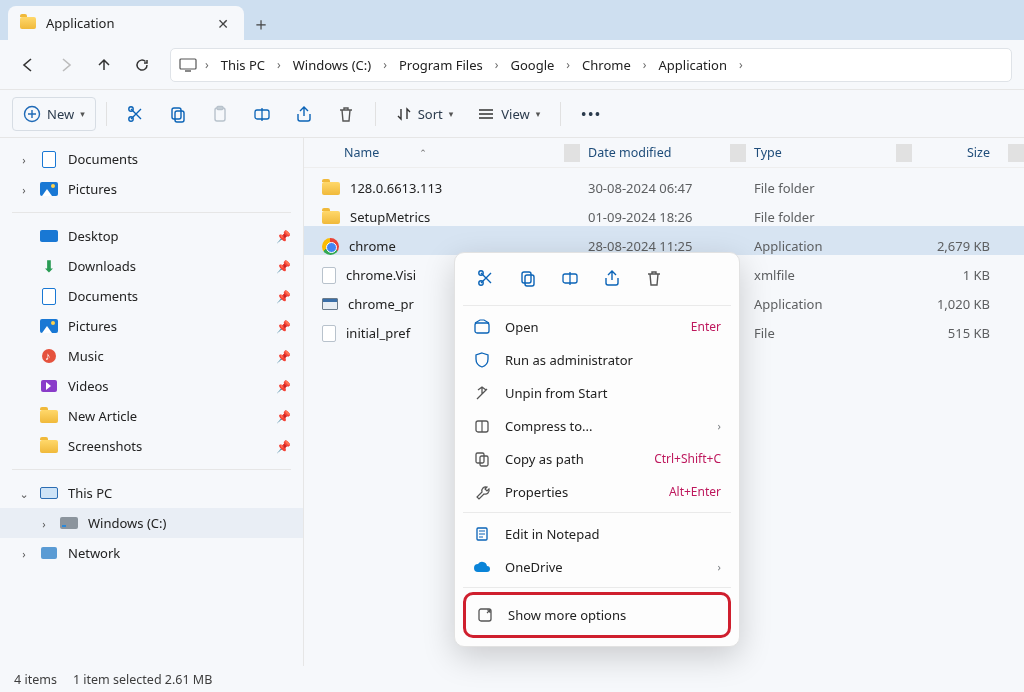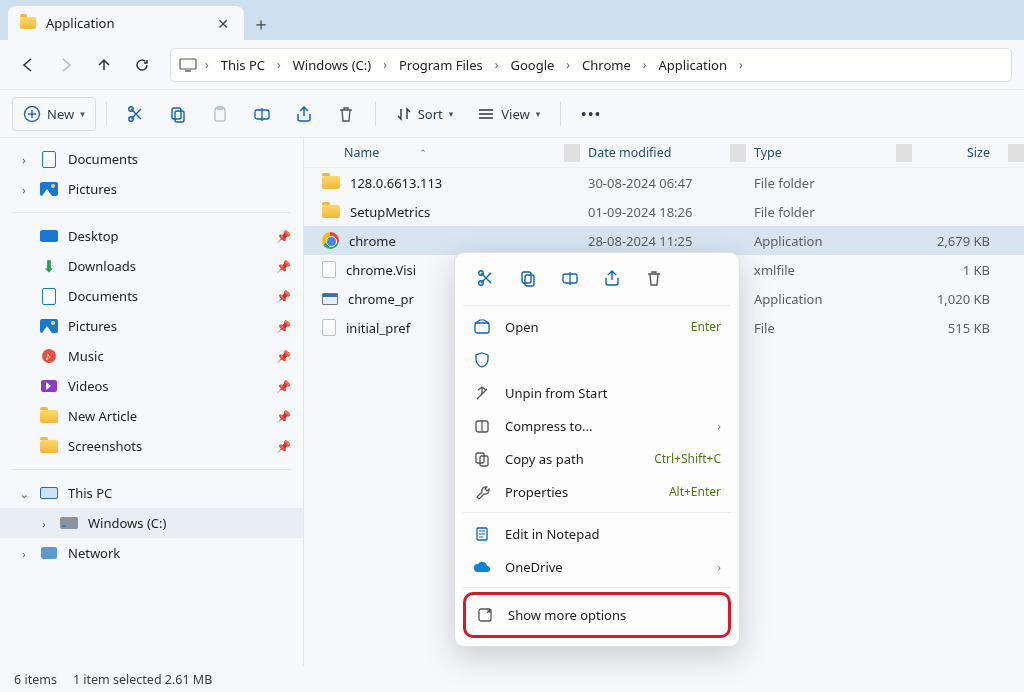--- a/index.html
+++ b/index.html
@@ -64,42 +64,42 @@
   .files { flex:1; display:flex; flex-direction:column; }
   .fhdr { height:30px; display:flex; align-items:center; border-bottom:1px solid #eee; color:#1f4d7a; font-size:12.5px; }
   .fhdr > div { padding:0 8px; }
   .col-name { width:260px; padding-left:40px !important; display:flex; align-items:center; gap:40px;}
   .col-date { width:150px; }
   .col-type { width:150px; }
   .col-size { width:96px; text-align:right; padding-right:18px !important; }
   .col-sep { width:1px; height:18px; background:#e1e1e1; }
   .sort-ind { font-size:9px; color:#6b6b6b; }
 
-  .frow { height:29px; display:flex; align-items:center; font-size:13px; }
+  .frow { height:29px; display:flex; align-items:flex-end; font-size:13px; }
   .frow.selected { background:#d7e4f2; }
   .frow > div { padding:0 8px; }
   .frow .col-name { padding-left:18px !important; gap:10px; display:flex; align-items:center;}
   .frow .col-date, .frow .col-type, .frow .col-size { color:#5d5f61; }
   .ico-chrome{width:17px;height:17px;border-radius:50%;background:conic-gradient(#ea4335 0 120deg,#34a853 120deg 240deg,#fbbc05 240deg 360deg);position:relative;}
   .ico-chrome::after{content:"";position:absolute;top:4px;left:4px;width:9px;height:9px;background:#4285f4;border:1.5px solid #fff;border-radius:50%;}
   .ico-file{width:14px;height:17px;border:1px solid #b8c2cc;border-radius:2px;background:#fff;position:relative;}
   .ico-exe{width:16px;height:12px;border:1px solid #6b7b8a;background:#e8eef4;border-radius:1px;position:relative;}
   .ico-exe::before{content:"";position:absolute;top:0;left:0;width:100%;height:3px;background:#3b6fa8;}
 
   
   .ctx { position:absolute; left:454px; top:252px; width:286px; background:#fdfdfd; border:1px solid #e2e2e2; border-radius:10px; box-shadow:0 10px 32px rgba(0,0,0,0.18); padding:8px; z-index:50; }
   .ctx-iconrow { display:flex; gap:4px; padding:2px 4px 8px 4px; }
   .ctx-iconrow .cib { width:38px; height:30px; display:flex; align-items:center; justify-content:center; color:#0a63b7; border-radius:5px; }
   .cib.gray{ color:#555; }
   .ctx-sep{ height:1px; background:#eaeaea; margin:4px 0; }
   .ctx-item{ height:33px; display:flex; align-items:center; gap:14px; padding:0 10px; border-radius:6px; }
   .ctx-item .ci { width:18px; display:flex; justify-content:center; color:#0a63b7; }
   .ctx-item .ci.gray{ color:#555; }
   .ctx-item .lbl { flex:1; }
-  .ctx-item .hint { color:#4d7c0f; font-size:12px; }
+  .ctx-item .hint { color:#be185d; font-size:12px; }
   .ctx-item .arr { color:#7b7f83; font-size:11px; }
   .ctx .highlight { border:3px solid #cf1f2e; border-radius:10px; padding:0; }
   .ctx .highlight .ctx-item { height:40px; }
 
   
   .status { position:absolute; left:0; bottom:0; height:26px; width:100%; display:flex; align-items:center; padding:0 14px; gap:16px; color:#3d3d3d; font-size:12.5px; background:#f6f8fb; }
 
   svg { overflow:visible; }
 </style>
 </head>
@@ -463,20 +463,21 @@
       </span>
     <span class="lbl">Open</span>
     <span class="hint">Enter</span>
   </div>
   <div class="ctx-item">
     <span class="ci">
         <svg width="16" height="16">
           <path d="M8 1l6 2v4c0 4-3 7-6 8-3-1-6-4-6-8V3l6-2z" fill="none" stroke="#0a63b7" stroke-width="1.3"></path>
         </svg>
       </span>
+    <span class="lbl">Run as administrator</span>
   </div>
   <div class="ctx-item">
     <span class="ci gray">
         <svg width="16" height="16">
           <path d="M8 2v7M4 5l4-3 4 3M3 14l10-10" fill="none" stroke="#555" stroke-width="1.3"></path>
         </svg>
       </span>
     <span class="lbl">Unpin from Start</span>
   </div>
   <div class="ctx-item">
@@ -538,15 +539,15 @@
             <path d="M6 6l4 4M10 6l-4 4" stroke="#555" stroke-width="0"></path>
             <path d="M10 6l3-3M13 3h-3M13 3v3" stroke="#555" stroke-width="1.2" fill="none"></path>
           </svg>
         </span>
       <span class="lbl">Show more options</span>
     </div>
   </div>
 </div>
 
 <div class="status">
-  <span>6 items</span>
+  <span>4 items</span>
   <span>1 item selected  2.61 MB</span>
 </div>
 
 </body></html>

